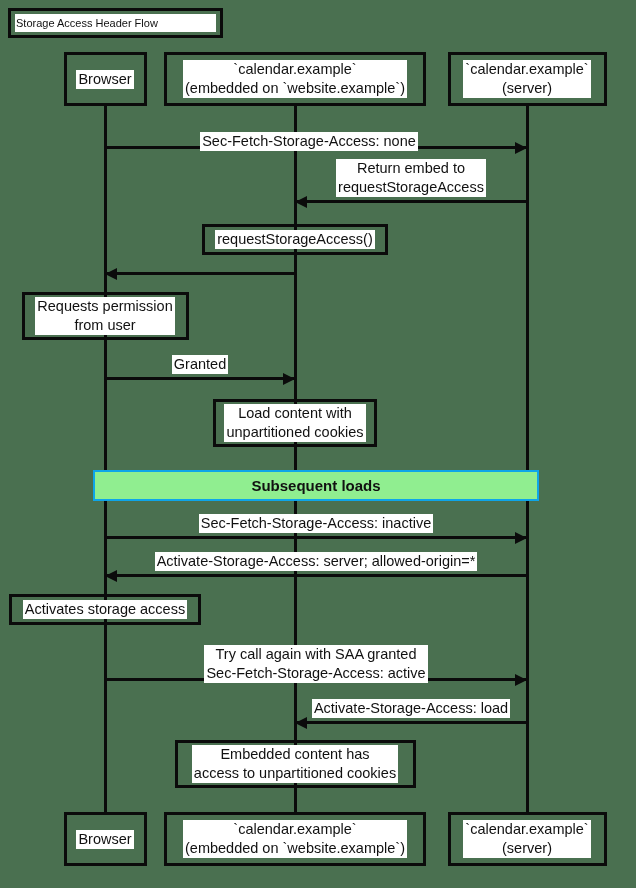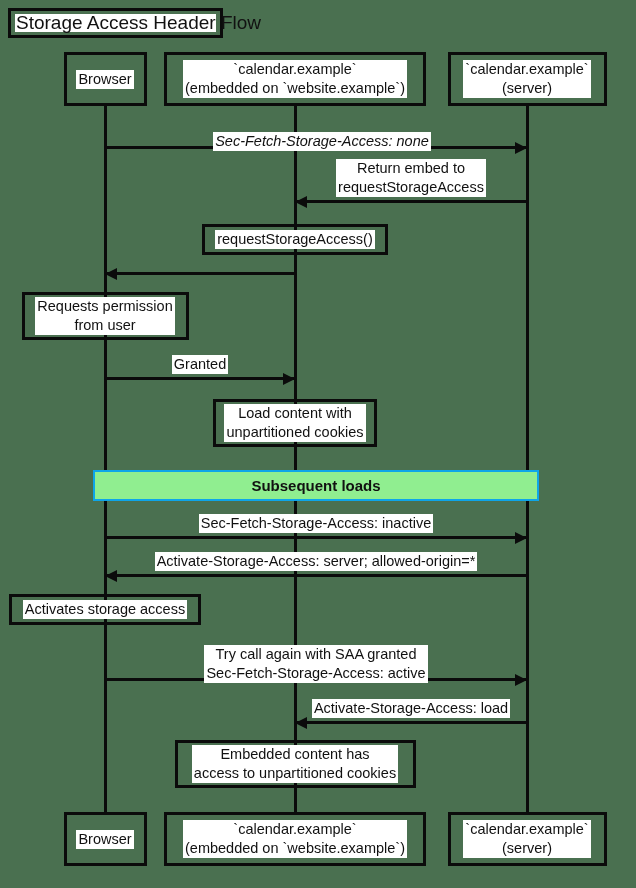--- a/index.html
+++ b/index.html
@@ -29,21 +29,21 @@
     background: transparent;
     box-sizing: border-box;
   }
   .title-box .title-text {
     position: absolute;
     left: 4px;
     top: 3px;
     right: 4px;
     background: #ffffff;
     color: #111111;
-    font-size: 19px;
+    font-size: 11px;
     line-height: 18px;
     text-align: left;
     padding: 0 1px;
     white-space: nowrap;
   }
   
   .lifeline {
     position: absolute;
     width: 3px;
     background: #0b0b0b;
@@ -140,21 +140,21 @@
   </div>
 
   <div id="layer-lifelines">
       <div class="lifeline" style="left: 104px; top: 106px; height: 706px;"></div>
       <div class="lifeline" style="left: 294px; top: 106px; height: 706px;"></div>
       <div class="lifeline" style="left: 526px; top: 106px; height: 706px;"></div>
     </div>
   <div id="layer-messages">
       <div class="msg-line" style="left: 105px; top: 146px; width: 422px;"></div>
       <div class="arrowhead right" style="top: 141.5px; left: 515px;"></div>
-      <div class="msg-label" style="top: 124px; left: 111px; width: 422px; background: transparent; padding: 8px; font-style: italic;"><span style="background: rgb(255, 255, 255); padding: 0px 2px; display: inline-block; white-space: pre;">Sec-Fetch-Storage-Access: none</span></div>
+      <div class="msg-label" style="top: 124px; left: 98px; width: 422px; background: transparent; padding: 8px;"><span style="background: rgb(255, 255, 255); padding: 0px 2px; display: inline-block; white-space: pre;">Sec-Fetch-Storage-Access: none</span></div>
       <div class="msg-line" style="left: 295px; top: 200px; width: 232px;"></div>
       <div class="arrowhead left" style="top: 195.5px; left: 295px;"></div>
       <div class="msg-label" style="top: 159px; left: 295px; width: 232px; background: transparent; padding: 0px;"><span style="background: rgb(255, 255, 255); padding: 0px 2px; display: inline-block; white-space: pre;">Return embed to
 requestStorageAccess</span></div>
       <div class="msg-line" style="left: 105px; top: 272px; width: 190px;"></div>
       <div class="arrowhead left" style="top: 267.5px; left: 105px;"></div>
       <div class="msg-line" style="left: 105px; top: 377px; width: 190px;"></div>
       <div class="arrowhead right" style="top: 372.5px; left: 283px;"></div>
       <div class="msg-label" style="top: 355px; left: 105px; width: 190px; background: transparent; padding: 0px;"><span style="background: rgb(255, 255, 255); padding: 0px 2px; display: inline-block; white-space: pre; text-align: right;">Granted</span></div>
       <div class="msg-line" style="left: 105px; top: 536px; width: 422px;"></div>

